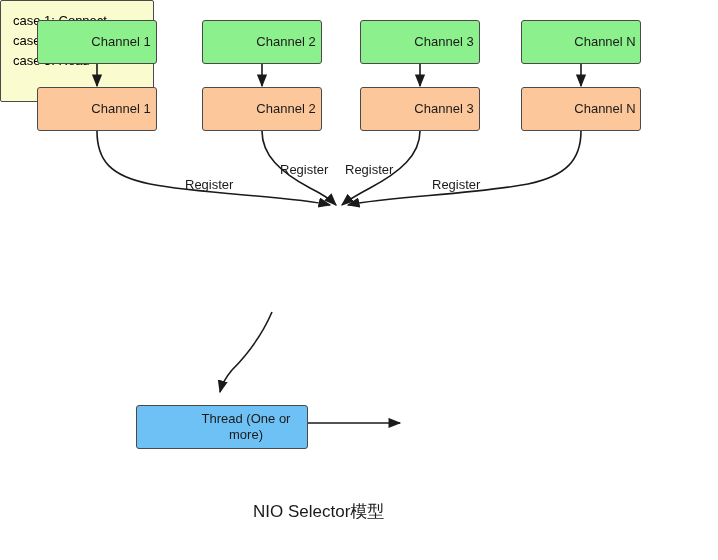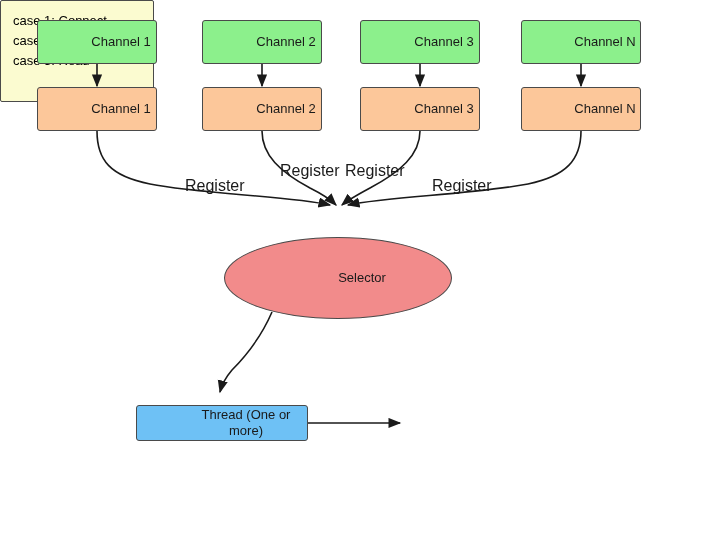--- a/index.html
+++ b/index.html
@@ -57,21 +57,21 @@
     border: 1px solid #4a4a4a;
     border-radius: 2px;
     display: block;
     padding: 10px 0 0 12px;
     text-align: left;
     font-size: 13px;
     line-height: 1.55;
   }
   .edge-label {
     position: absolute;
-    font-size: 16px;
+    font-size: 13px;
     color: #1a1a1a;
     white-space: nowrap;
   }
   .caption {
     position: absolute;
     font-size: 17px;
     color: #1a1a1a;
     white-space: nowrap;
   }
   .case-line { display: block; }
@@ -127,28 +127,26 @@
   </div>
   <div class="node chan-orange" style="left:521px; top:87px; width:120px; height:44px;">
     <span>Channel N</span>
   </div>
 
   <div class="edge-label" style="left:185px; top:177px;">Register</div>
   <div class="edge-label" style="left:280px; top:162px;">Register</div>
   <div class="edge-label" style="left:345px; top:162px;">Register</div>
   <div class="edge-label" style="left:432px; top:177px;">Register</div>
 
-  <div class="node selector-ellipse" style="left:224px; top:237px; width:228px; height:82px;">
-    <span>Selector</span>
-  </div>
 
-  <div class="node thread-box" style="left:136px; top:405px; width:172px; height:36px;">
+  <div class="node thread-box" style="left:136px; top:405px; width:172px; height:44px;">
     <span>Thread (One or more)</span>
   </div>
 
   <div class="case-box" style="left:400px; top:378px; width:140px; height:90px;">
     <span class="case-line">case 1:  Connect</span>
     <span class="case-line">case 2:  Accept</span>
     <span class="case-line">case 3:  Read</span>
   </div>
 
+  <div class="caption" style="left:253px; top:500px;">NIO Selector模型</div>
 
 </div>
 
 </body></html>

